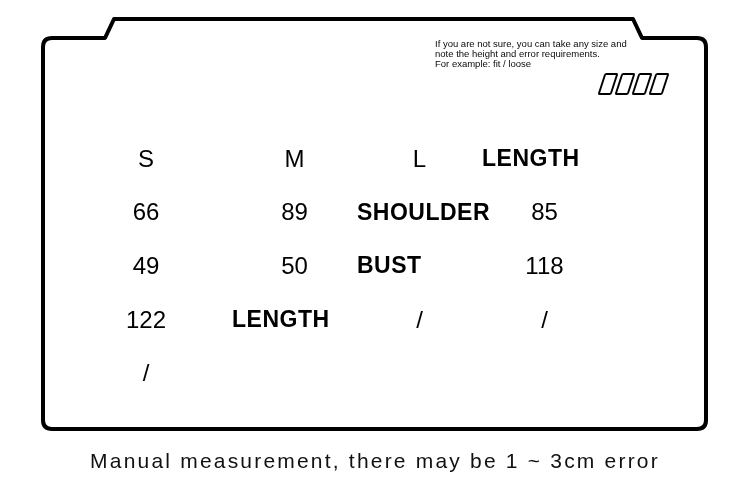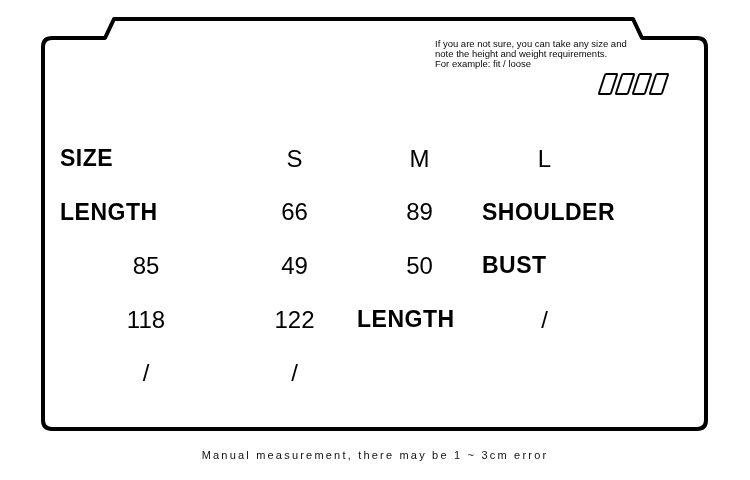--- a/index.html
+++ b/index.html
@@ -62,50 +62,49 @@
     letter-spacing: 0.5px;
   }
   .size-table .value {
     justify-content: center;
   }
   .footer-caption {
     position: absolute;
     left: 0; top: 449px;
     width: 750px;
     text-align: center;
-    font-size: 11px;
+    font-size: 21px;
     letter-spacing: 2.2px;
     color: #111111;
   }
 </style>
 </head>
 <body>
 
 <div class="stage">
 
   <svg class="tag-border" viewBox="0 0 750 480" xmlns="http://www.w3.org/2000/svg" aria-hidden="true">
     <path d="M 43 47 Q 43 38 52 38 L 105 38 L 114 19 L 633 19 L 642 38 L 697 38 Q 706 38 706 47 L 706 420 Q 706 429 697 429 L 52 429 Q 43 429 43 420 Z" fill="none" stroke="#000000" stroke-width="4" stroke-linejoin="round"></path>
   </svg>
 
   <div class="note">
     <div>If you are not sure, you can take any size and</div>
-    <div>note the height and weight requirements.</div>
+    <div>note the height and error requirements.</div>
     <div>For example: fit / loose</div>
   </div>
 
   <div class="tofu-row">
     <span class="tofu"></span>
     <span class="tofu"></span>
     <span class="tofu"></span>
     <span class="tofu"></span>
   </div>
 
   <div class="size-table">
 
-    <div class="cell row-label">SIZE</div>
     <div class="cell value">S</div>
     <div class="cell value">M</div>
     <div class="cell value">L</div>
 
     <div class="cell row-label">LENGTH</div>
     <div class="cell value">66</div>
     <div class="cell value">89</div>
 
     <div class="cell row-label">SHOULDER</div>
     <div class="cell value">85</div>

